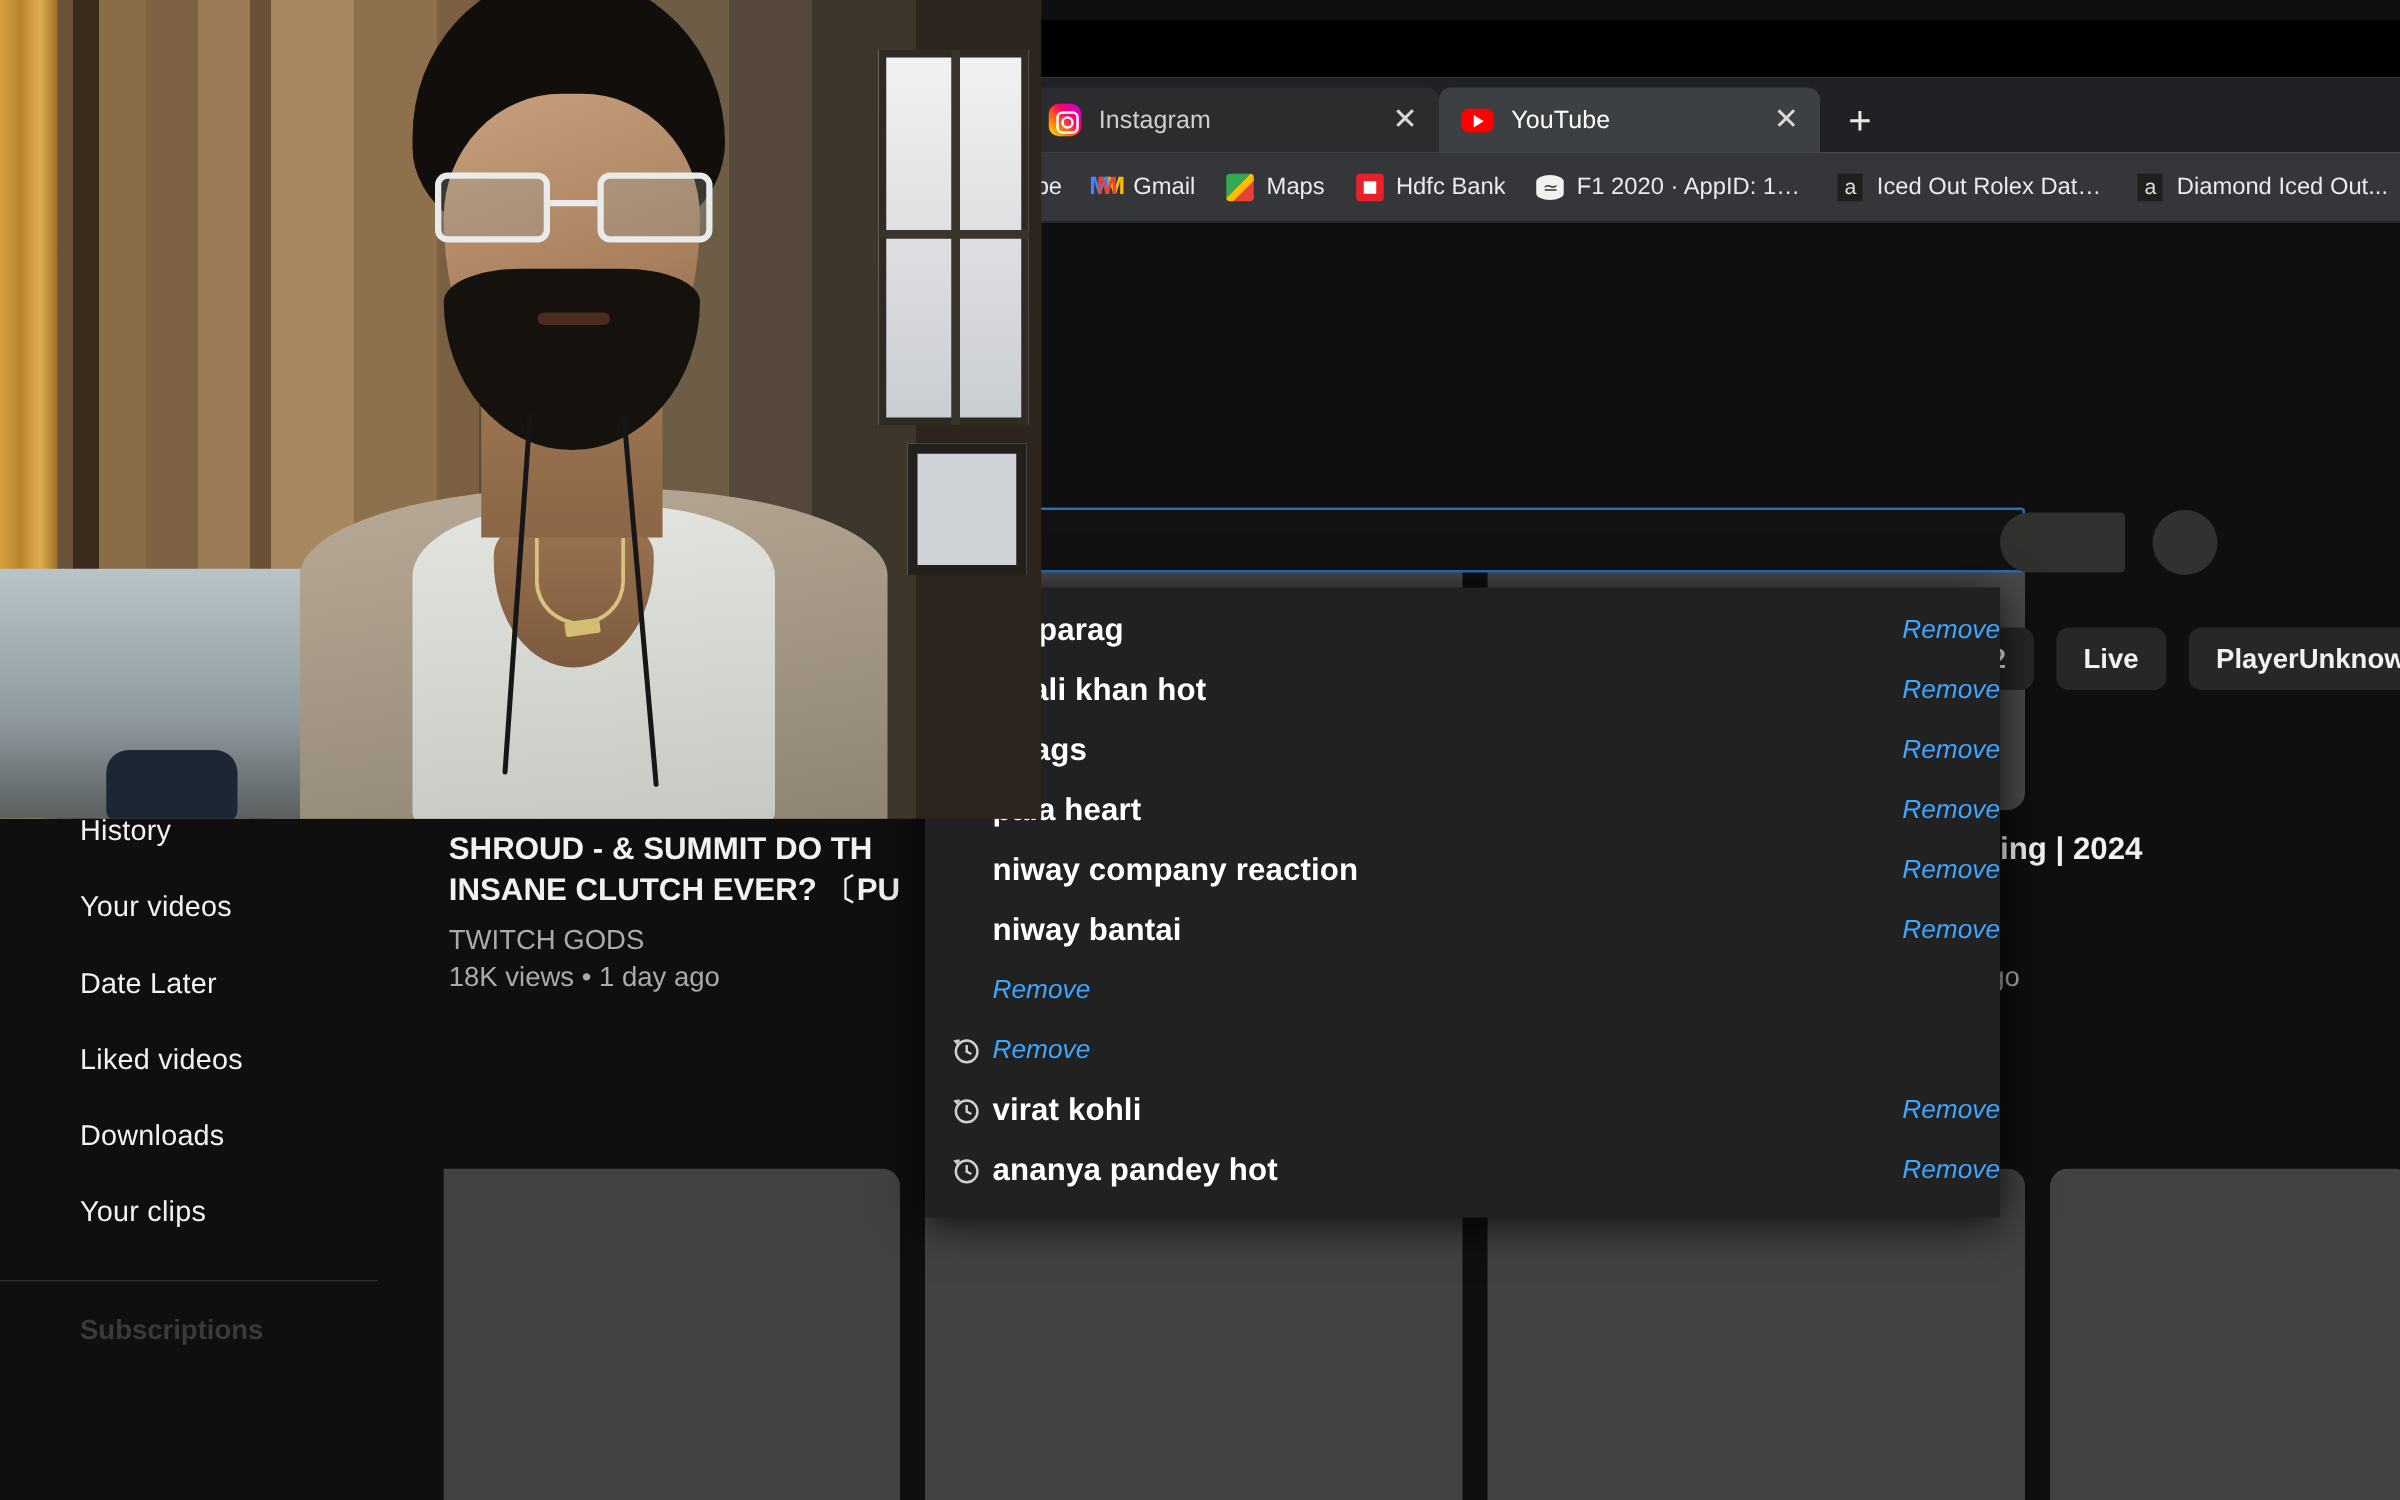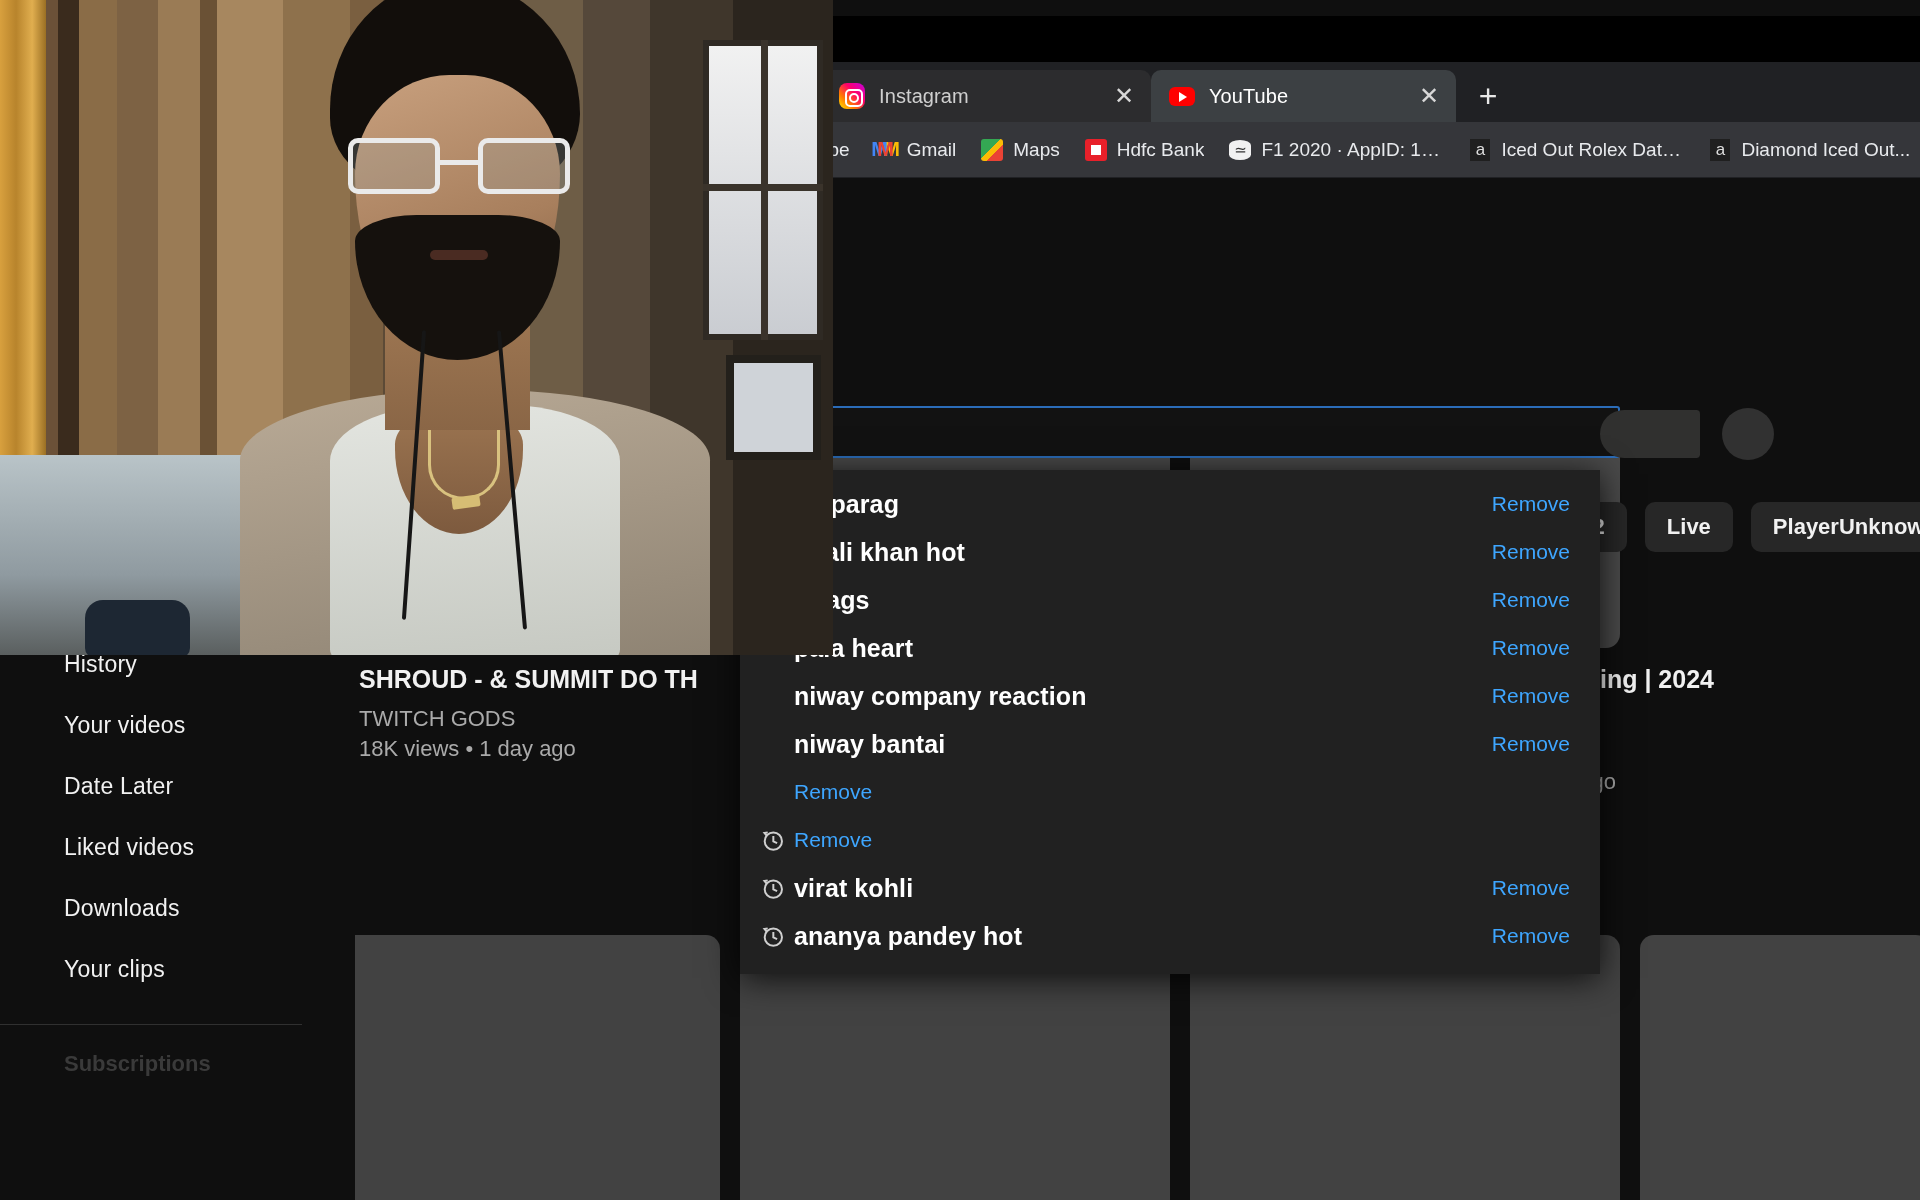--- a/index.html
+++ b/index.html
@@ -153,21 +153,21 @@
   }
   .srow .sicon {
     width: 44px; flex: 0 0 auto; display: flex; align-items: center;
     justify-content: center; color: #cfcfcf;
   }
   .srow .stext {
     color: #ffffff; font-size: 25px; font-weight: bold; letter-spacing: .1px;
     white-space: nowrap; flex: 1 1 auto;
   }
   .srow .sremove {
-    color: #3ea6ff; font-size: 21px; margin-right: 30px; flex: 0 0 auto;
+    color: #3ea6ff; font-size: 21px; flex: 0 0 auto; font-style: italic;
   }
   .clock-icon { width: 25px; height: 25px; display: block; }
 
   
   .sidebar {
     position: absolute; left: 0; top: 0; width: 355px; height: 1038px;
     background: #0f0f0f; padding-top: 395px; z-index: 30;
   }
   .sb-item {
     height: 61px; display: flex; align-items: center; padding-left: 64px;
@@ -422,20 +422,21 @@
           <div class="vthumb"></div>
         </div>
         <div class="vcard" style="left:835px;top:230px;width:430px;height:240px;">
           <div class="vthumb"></div>
         </div>
 
         <div class="vmeta" style="left:-60px;top:485px;width:430px;">
           <div class="vavatar helmet"></div>
           <div class="vtextwrap">
             <div class="vtitle">SHROUD - &amp; SUMMIT DO TH</div>
+            <div class="vtitle">INSANE CLUTCH EVER?  〔PU</div>
             <div class="vchannel">TWITCH GODS</div>
             <div class="vstats">18K views • 1 day ago</div>
           </div>
         </div>
 
         <div class="vmeta" style="left:390px;top:485px;width:430px;">
           <div class="vtextwrap">
             <div class="vtitle"></div>
             <div class="vtitle"></div>
             <div class="vchannel" style="margin-top:72px;">FanCode</div>

